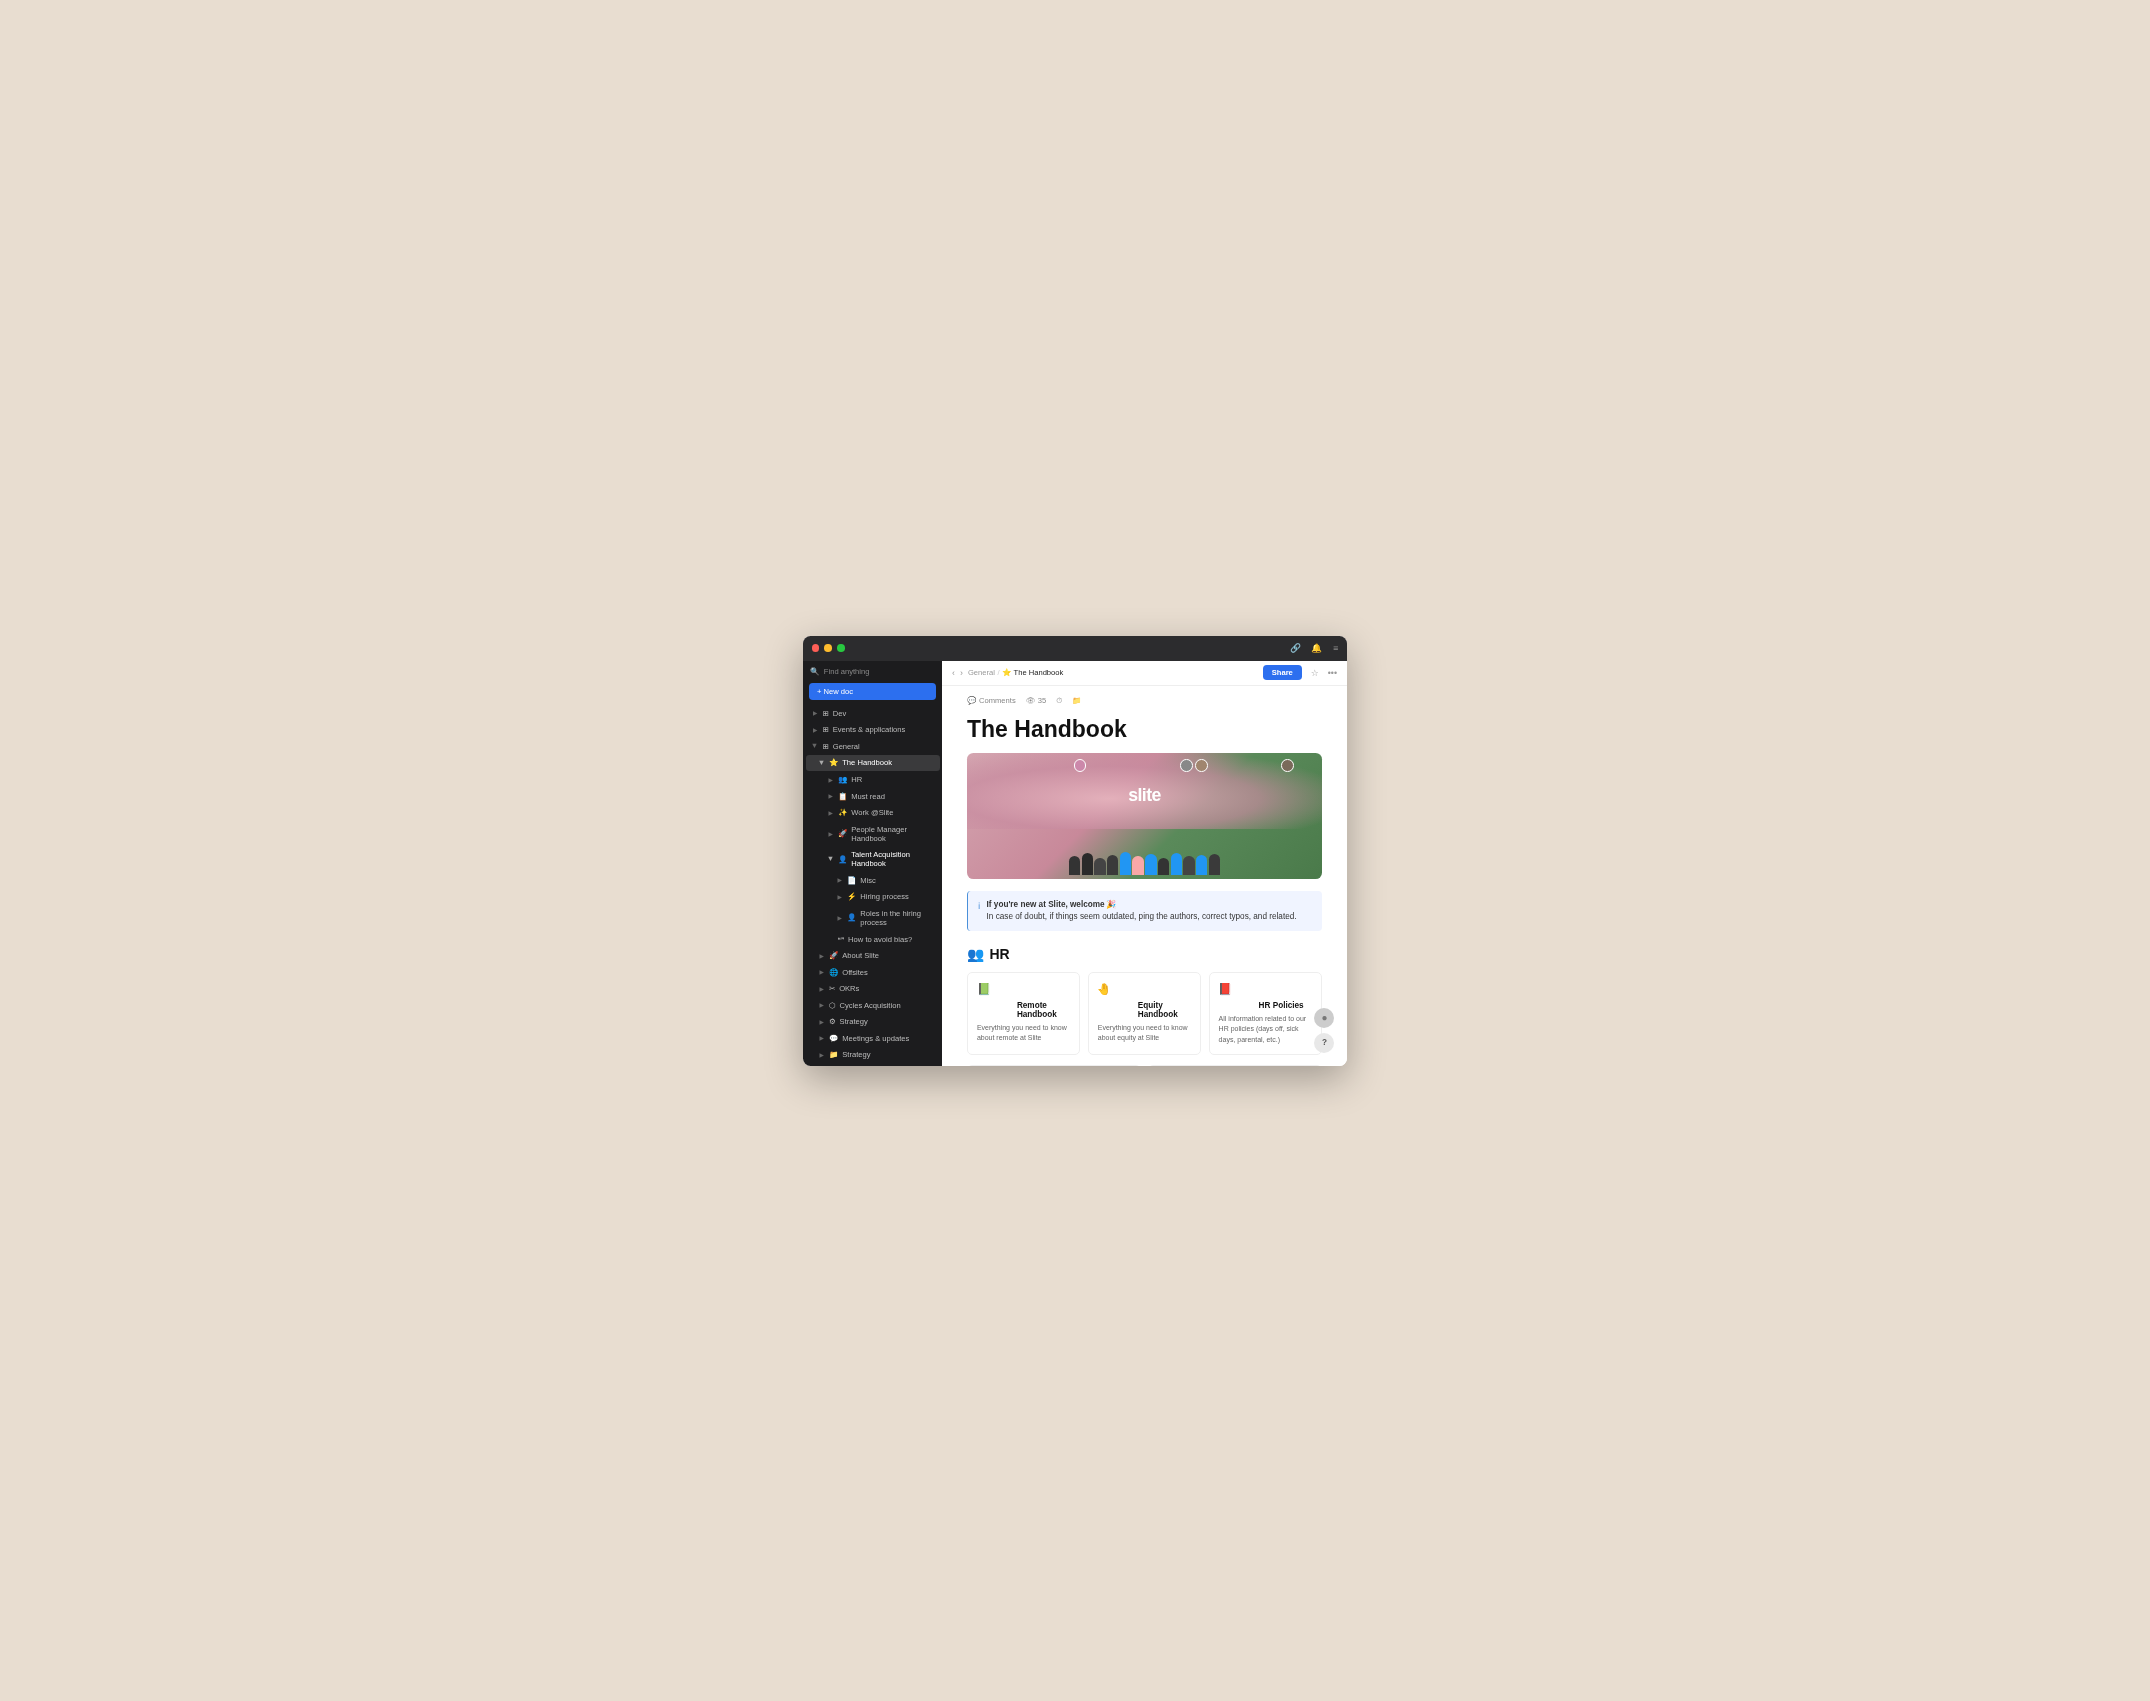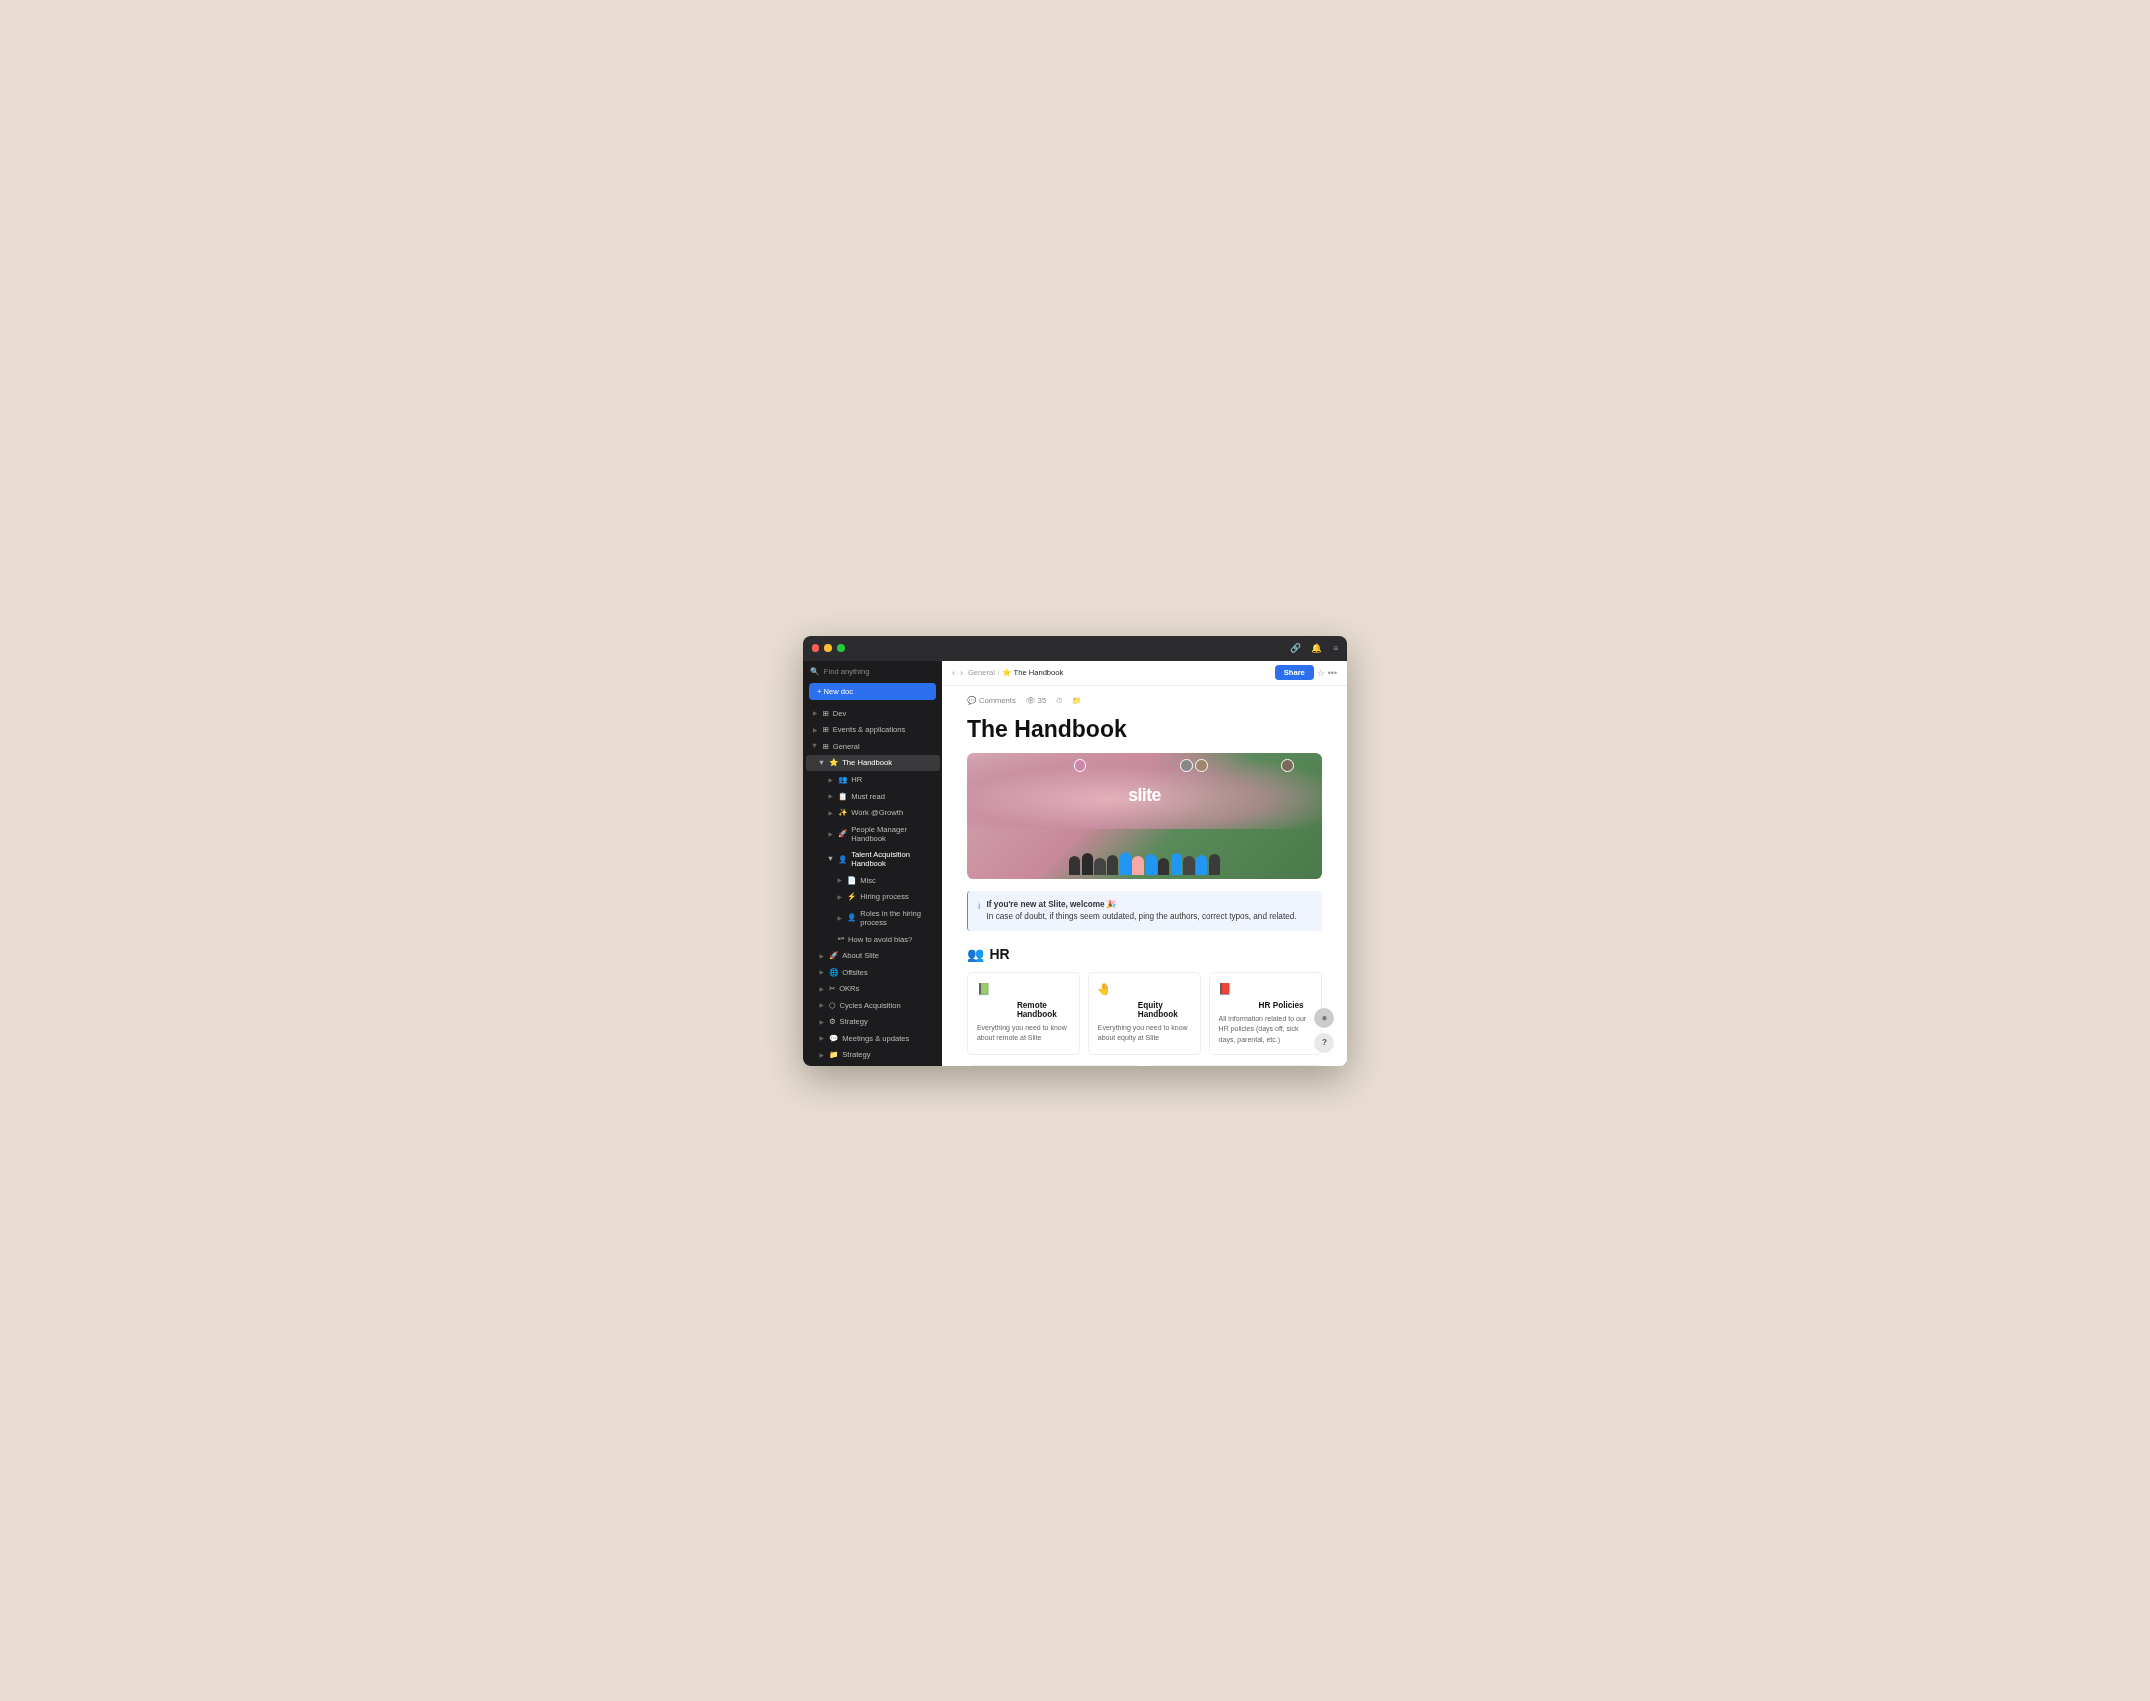--- a/index.html
+++ b/index.html
@@ -129,21 +129,21 @@
       color: #999;
       font-size: 7.6px;
     }
     .topbar-nav-item { cursor: pointer; }
     .topbar-nav-item.active { color: #222; }
     .topbar-sep { color: #ccc; }
     .topbar-actions {
       margin-left: auto;
       display: flex;
       align-items: center;
-      gap: 3px;
+      gap: 9px;
     }
     .share-btn {
       background: #2c6fef;
       color: #fff;
       border: none;
       border-radius: 3.8px;
       padding: 3.2px 8.9px;
       font-size: 7.6px;
       font-weight: 600;
       cursor: pointer;
@@ -343,21 +343,21 @@
 
       <div class="sidebar-item indent-2">
         <span class="sidebar-chevron">▶</span>
         <span class="sidebar-icon">📋</span>
         <span>Must read</span>
       </div>
 
       <div class="sidebar-item indent-2">
         <span class="sidebar-chevron">▶</span>
         <span class="sidebar-icon">✨</span>
-        <span>Work @Growth</span>
+        <span>Work @Slite</span>
       </div>
 
       <div class="sidebar-item indent-2">
         <span class="sidebar-chevron">▶</span>
         <span class="sidebar-icon">🚀</span>
         <span>People Manager Handbook</span>
       </div>
 
       <div class="sidebar-item indent-2" style="color:#fff;">
         <span class="sidebar-chevron open" style="color:#aaa;">▶</span>

